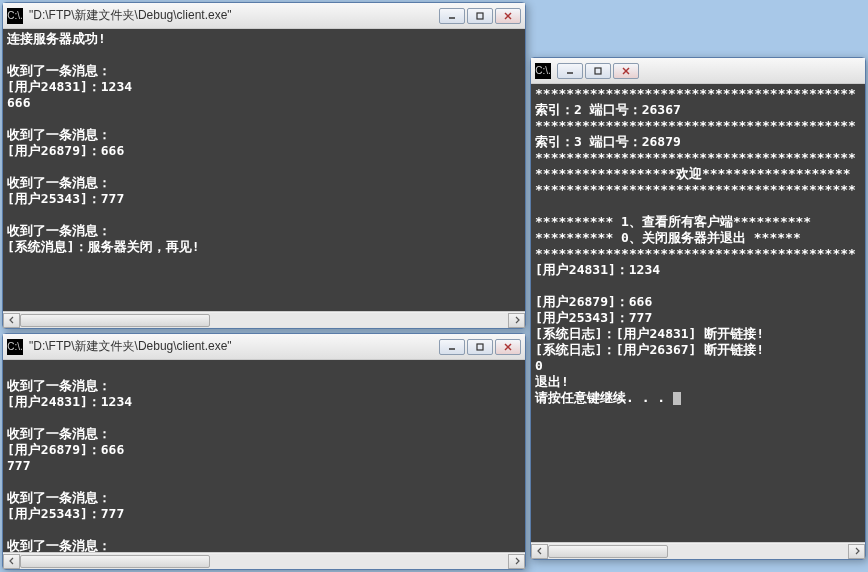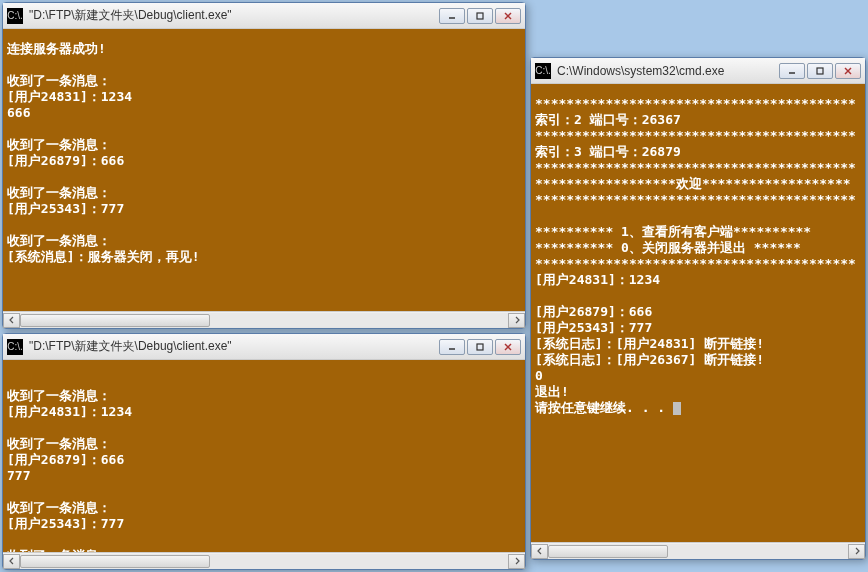--- a/index.html
+++ b/index.html
@@ -59,26 +59,26 @@
   display: flex;
   align-items: center;
   justify-content: center;
 }
 .winbtn.close {
   background: linear-gradient(#f4f6fa, #e8d0d0);
 }
 .winbtn svg { width: 10px; height: 10px; }
 .console {
   flex: 1;
-  background: #a16207;
+  background: #404040;
   color: #fff;
   font-family: "SimSun", "NSimSun", monospace;
   font-size: 13px;
   line-height: 16px;
-  padding: 12px 4px;
+  padding: 2px 4px;
   white-space: pre;
   overflow: hidden;
   font-weight: bold;
 }
 .scrollbar-h {
   height: 17px;
   background: #f0f0f0;
   border-top: 1px solid #ccc;
   display: flex;
   align-items: center;
@@ -227,21 +227,20 @@
         <svg width="8" height="8" viewBox="0 0 8 8">
           <path d="M3 1 L6 4 L3 7" fill="none" stroke="#555" stroke-width="1.2"></path>
         </svg>
       </div>
   </div>
 </div>
 
 <div class="window" id="win3">
   <div class="titlebar">
     <span class="icon">C:\.</span>
-    <span class="title">C:\Windows\system32\cmd.exe</span>
     <div class="buttons">
       <div class="winbtn">
           <svg viewBox="0 0 10 10">
             <line x1="2" y1="7" x2="8" y2="7" stroke="#333" stroke-width="1.5"></line>
           </svg>
         </div>
       <div class="winbtn">
           <svg viewBox="0 0 10 10">
             <rect x="2" y="2" width="6" height="6" fill="none" stroke="#333" stroke-width="1.2"></rect>
           </svg>

